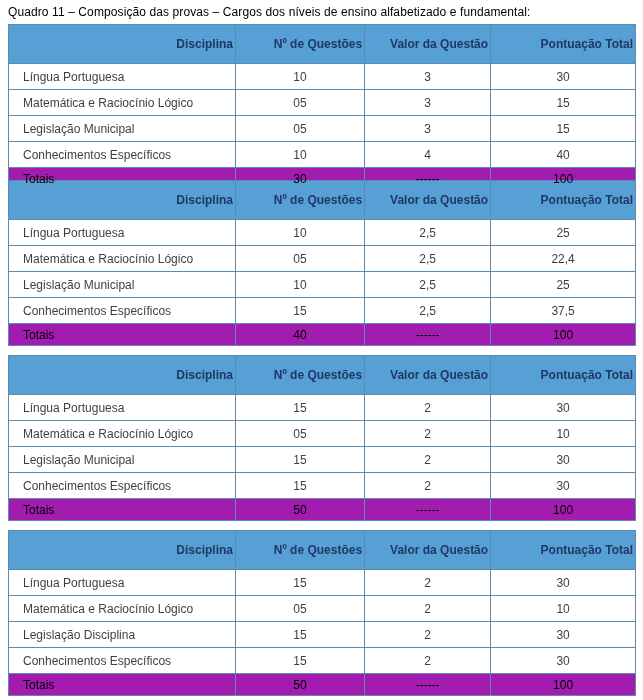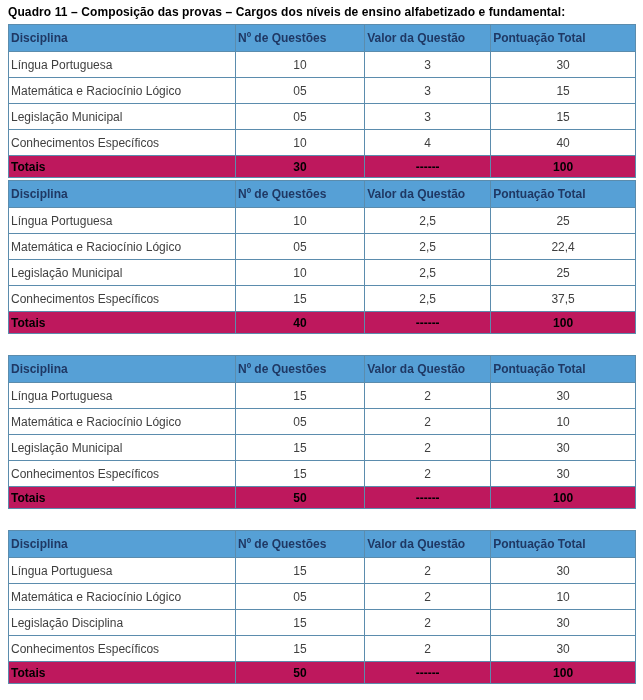--- a/index.html
+++ b/index.html
@@ -5,42 +5,42 @@
   html, body { margin: 0; padding: 0; background: #ffffff; }
   body {
     width: 643px; height: 700px;
     font-family: "Liberation Sans", sans-serif;
     color: #3f3f3f;
     overflow: hidden;
   }
   .page { padding: 0 7px 0 8px; }
   .block { height: 175px; box-sizing: border-box; padding-top: 5px; }
   .title {
-    font-size: 12px; font-weight: bold; color: #000000;
+    font-size: 12px; font-weight: normal; color: #000000;
     margin: 0 0 5px 0; letter-spacing: 0.1px; white-space: nowrap;
   }
   table.grid {
     width: 100%; border-collapse: collapse; table-layout: fixed;
     border: 1px solid #53779c;
   }
   table.grid col.c1 { width: 36.2%; }
   table.grid col.c2 { width: 20.6%; }
   table.grid col.c3 { width: 20.1%; }
   table.grid col.c4 { width: 23.1%; }
   th, td { border: 1px solid #5b8cad; font-size: 12px; }
   th {
     background: #56a0d6; color: #1f3864;
-    font-weight: bold; text-align: left;
-    height: 16px; padding: 5px 2px; margin-top: 40px;
+    font-weight: bold; text-align: right;
+    height: 16px; padding: 11px 2px; margin-top: 40px;
   }
   td { text-align: center; height: 25px; padding: 0 2px; }
-  td.disc { text-align: left; padding-left: 2px; }
+  td.disc { text-align: left; padding-left: 14px; }
   tr.totals td {
-    background: #be185d; color: #000000;
-    font-weight: bold; height: 21px; margin-left: 35px;
+    background: #a21caf; color: #000000;
+    font-weight: normal; height: 21px; margin-left: 35px;
   }
 </style>
 </head>
 <body>
 
 <div class="page">
 
   <section class="block">
     <h2 class="title">Quadro 11 – Composição das provas – Cargos dos níveis de ensino alfabetizado e fundamental:</h2>
     <table class="grid">

